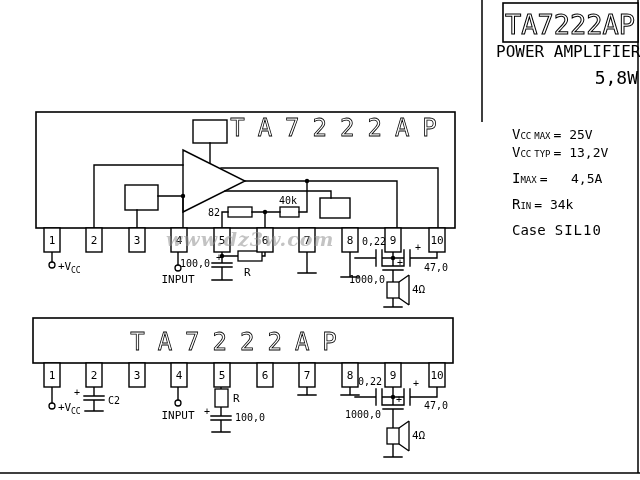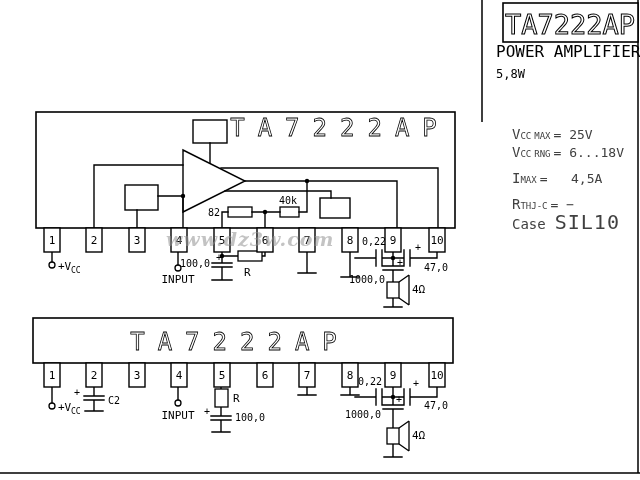--- a/index.html
+++ b/index.html
@@ -5,29 +5,29 @@
   html,body{margin:0;padding:0;background:#fff;}
   #page{position:relative;width:640px;height:480px;background:#fff;overflow:hidden;
         font-family:"DejaVu Sans Mono",monospace;}
   #schematic{position:absolute;left:0;top:0;z-index:2;}
   .watermark{position:absolute;left:166px;top:228px;z-index:3;
     font-family:"DejaVu Serif",serif;font-style:italic;font-weight:bold;
     font-size:19px;letter-spacing:1px;color:rgba(145,145,145,0.55);}
   .panel{position:absolute;left:496px;top:0;width:142px;z-index:4;color:#000;}
   .p-sub1{position:absolute;top:42px;width:142px;text-align:left;
     font-size:16px;letter-spacing:0px;white-space:nowrap;}
-  .p-sub2{position:absolute;top:67px;width:142px;text-align:left;font-size:12px;}
-  .specs{position:absolute;left:512px;top:125px;width:126px;z-index:4;color:#404040;}
+  .p-sub2{position:absolute;top:67px;width:142px;text-align:right;font-size:18px;}
+  .specs{position:absolute;left:512px;top:125px;width:126px;z-index:4;color:#000000;}
   .spec-group{margin-bottom:8px;}
   .spec-line{height:18px;line-height:18px;white-space:nowrap;}
   .sym{font-size:14px;}
   .sub{font-size:9px;}
   .mid{font-size:9px;margin-left:3px;}
   .val{font-size:13px;margin-left:3px;white-space:pre;}
-  .case{font-size:20px;letter-spacing:1px;margin-left:9px;}
+  .case{font-size:14px;letter-spacing:1px;margin-left:9px;}
   
   text{fill:#000;font-family:"DejaVu Sans Mono",monospace;}
   .pinnum{font-size:11px;text-anchor:middle;}
   .lbl{font-size:10px;}
   .lbl11{font-size:11px;}
   .lblm{font-size:11px;text-anchor:middle;}
   .lble{font-size:10px;text-anchor:end;}
   .subtxt{font-size:8px;}
   .icbig{font-size:24px;letter-spacing:13px;text-anchor:middle;
          fill:#fff;stroke:#000;stroke-width:0.8px;}
@@ -187,26 +187,26 @@
   </svg>
 
   <div class="panel">
     <div class="p-sub1">POWER AMPLIFIER</div>
     <div class="p-sub2">5,8W</div>
   </div>
 
   <div class="specs">
     <div class="spec-group">
       <div class="spec-line"><span class="sym">V</span><span class="sub">CC</span><span class="mid">MAX</span><span class="val">= 25V</span></div>
-      <div class="spec-line"><span class="sym">V</span><span class="sub">CC</span><span class="mid">RNG</span><span class="val">= 6...18V</span></div>
+      <div class="spec-line"><span class="sym">V</span><span class="sub">CC</span><span class="mid">TYP</span><span class="val">= 13,2V</span></div>
     </div>
     <div class="spec-group">
       <div class="spec-line"><span class="sym">I</span><span class="sub">MAX</span><span class="val">=   4,5A</span></div>
     </div>
     <div class="spec-group">
-    </div>
-    <div class="spec-group">
-      <div class="spec-line"><span class="sym">R</span><span class="sub">THJ-C</span><span class="val">= −</span></div>
+      <div class="spec-line"><span class="sym">R</span><span class="sub">IN</span><span class="val">= 34k</span></div>
+    </div>
+    <div class="spec-group">
       <div class="spec-line"><span class="sym">Case</span><span class="val case">SIL10</span></div>
     </div>
   </div>
 
 </div>
 
 </body></html>

